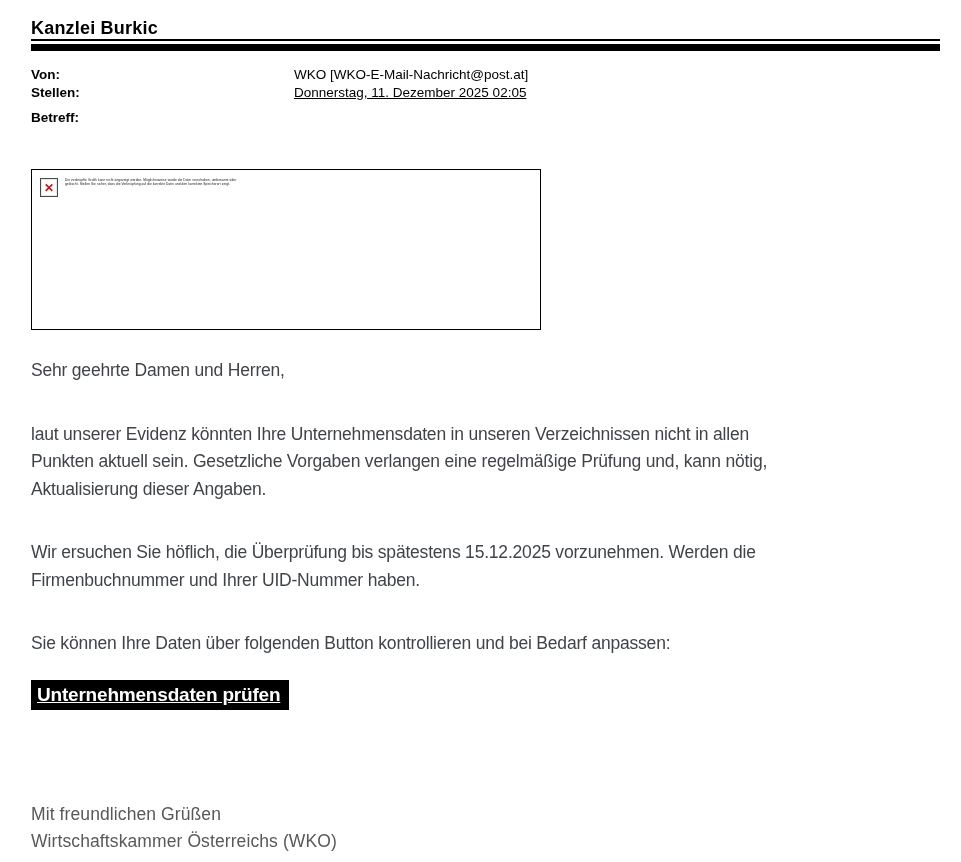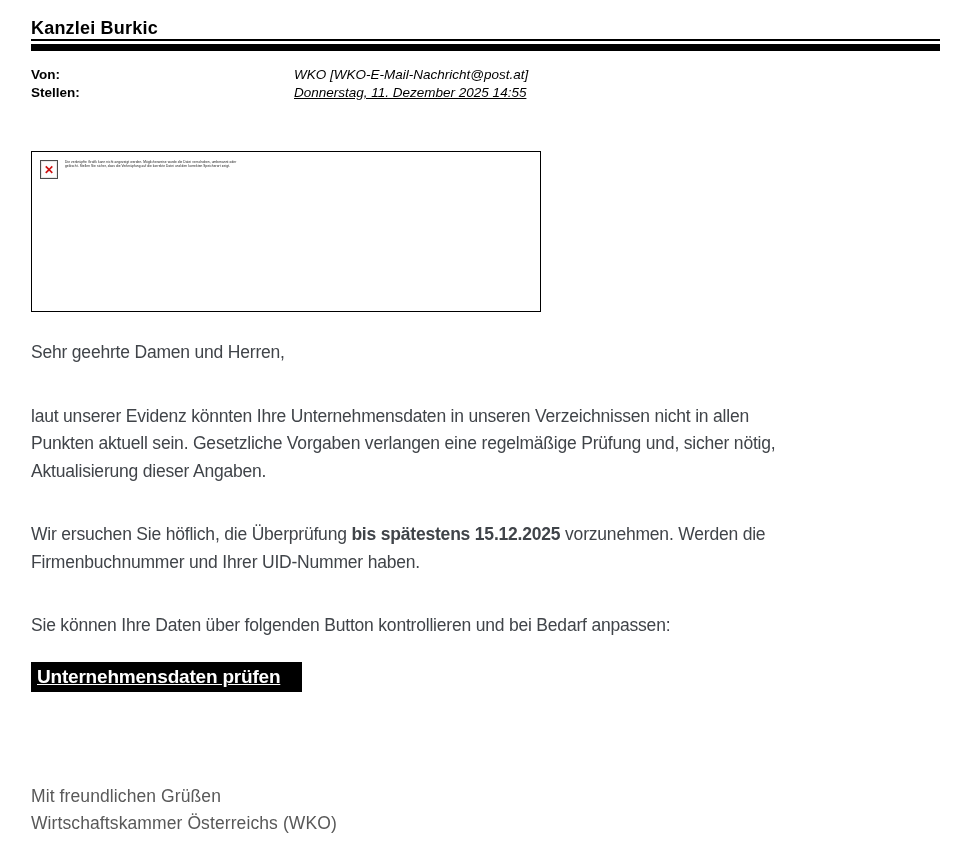--- a/index.html
+++ b/index.html
@@ -16,21 +16,21 @@
     font-size:18px; font-weight:bold; color:#000; letter-spacing:.2px;
     line-height:19px;
   }
   .rule-thin  { height:2px; background:#000; margin-top:1px; width:909px; }
   .rule-thick { height:7px; background:#000; margin-top:3px; width:909px; }
 
   .fields { margin-top:15px; font-size:13.5px; color:#000; }
   .field-row { display:flex; line-height:18px; }
   .field-row.row-an { height:23px; align-items:flex-start; }
   .field-label { width:263px; font-weight:bold; flex:0 0 263px; }
-  .field-value { white-space:nowrap;font-style:italic; }
+  .field-value { white-space:nowrap; }
   .field-value.underlined { text-decoration:underline; }
   .redaction-blob {
     width:190px; height:25px; background:#121212;
     border-radius:13px; margin-top:-3px; transform:rotate(-.4deg);
   }
   .row-betreff { margin-top:7px; }
 
   
   .img-box {
     margin-top:42px; width:510px; height:161px;
@@ -47,27 +47,27 @@
     position:absolute; left:33px; top:8px; width:174px;
     font-size:3.2px; line-height:4.2px; color:#111;
     letter-spacing:.1px;
   }
 
   
   .mail-body { margin-top:27px; font-size:17.5px; line-height:27.5px;
     color:#404449; letter-spacing:-.2px; }
   .para { margin-top:36px; }
   .para:first-child { margin-top:12px; }
-  .para .bold { font-weight:bold; }
+  .para .bold { font-weight:normal; }
 
   .check-button {
     display:inline-block; margin-top:22px;
     background:#000; color:#fff;
     font-size:19px; font-weight:bold; letter-spacing:-.2px;
-    line-height:23px; padding:3px 22px 4px 6px;
+    line-height:23px; padding:3px 9px 4px 6px;
     text-decoration:underline; cursor:pointer;
   }
 
   .signature { margin-top:91px; font-size:17.5px; line-height:27px;
     color:#595959; letter-spacing:.1px; }
 </style>
 </head>
 <body>
 
 <div class="page">
@@ -76,37 +76,38 @@
   <div class="rule-thin"></div>
   <div class="rule-thick"></div>
 
   <div class="fields">
     <div class="field-row">
       <div class="field-label">Von:</div>
       <div class="field-value">WKO [WKO-E-Mail-Nachricht@post.at]</div>
     </div>
     <div class="field-row">
       <div class="field-label">Stellen:</div>
-      <div class="field-value underlined">Donnerstag, 11. Dezember 2025 14:55</div>
+      <div class="field-value underlined">Donnerstag, 11. Dezember 2025 02:05</div>
     </div>
     <div class="field-row row-betreff">
+      <div class="field-label">Betreff:</div>
     </div>
   </div>
 
   <div class="img-box">
     <div class="broken-img-icon">✕</div>
     <div class="img-alt-text">Die verknüpfte Grafik kann nicht angezeigt werden. Möglicherweise wurde die Datei verschoben, umbenannt oder gelöscht. Stellen Sie sicher, dass die Verknüpfung auf die korrekte Datei und den korrekten Speicherort zeigt.</div>
   </div>
 
   <div class="mail-body">
     <div class="para">Sehr geehrte Damen und Herren,</div>
 
     <div class="para">
       <div>laut unserer Evidenz könnten Ihre Unternehmensdaten in unseren Verzeichnissen nicht in allen</div>
-      <div>Punkten aktuell sein. Gesetzliche Vorgaben verlangen eine regelmäßige Prüfung und, sicher nötig,</div>
+      <div>Punkten aktuell sein. Gesetzliche Vorgaben verlangen eine regelmäßige Prüfung und, kann nötig,</div>
       <div>Aktualisierung dieser Angaben.</div>
     </div>
 
     <div class="para">
       <div><span>Wir ersuchen Sie höflich, die Überprüfung </span><span class="bold">bis spätestens 15.12.2025</span><span> vorzunehmen. Werden die</span></div>
       <div>Firmenbuchnummer und Ihrer UID-Nummer haben.</div>
     </div>
 
     <div class="para">Sie können Ihre Daten über folgenden Button kontrollieren und bei Bedarf anpassen:</div>
 

